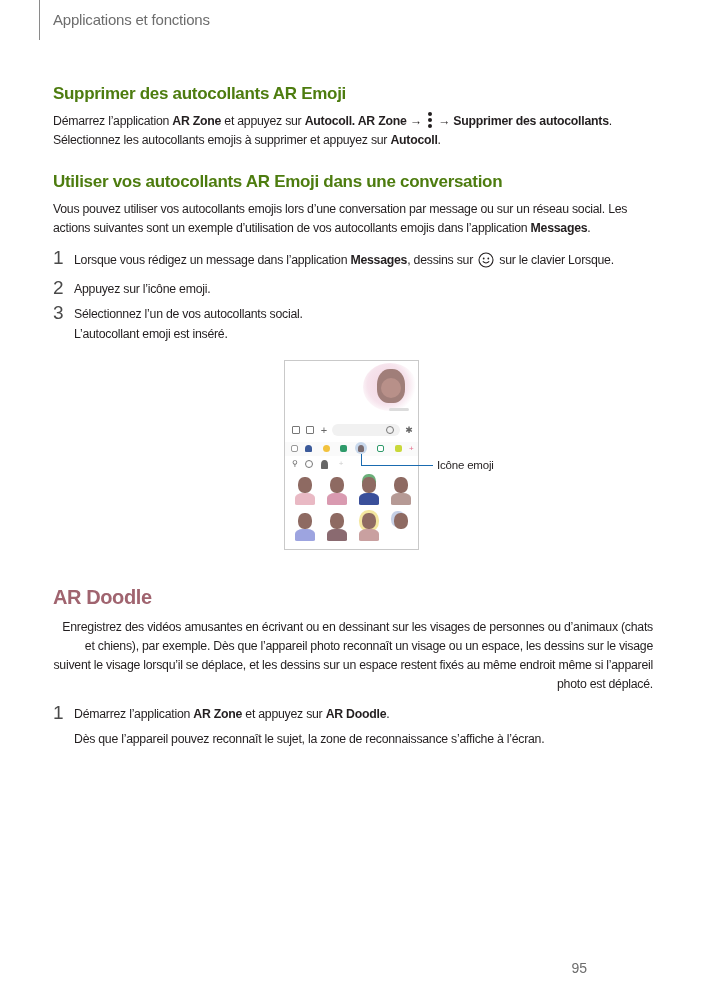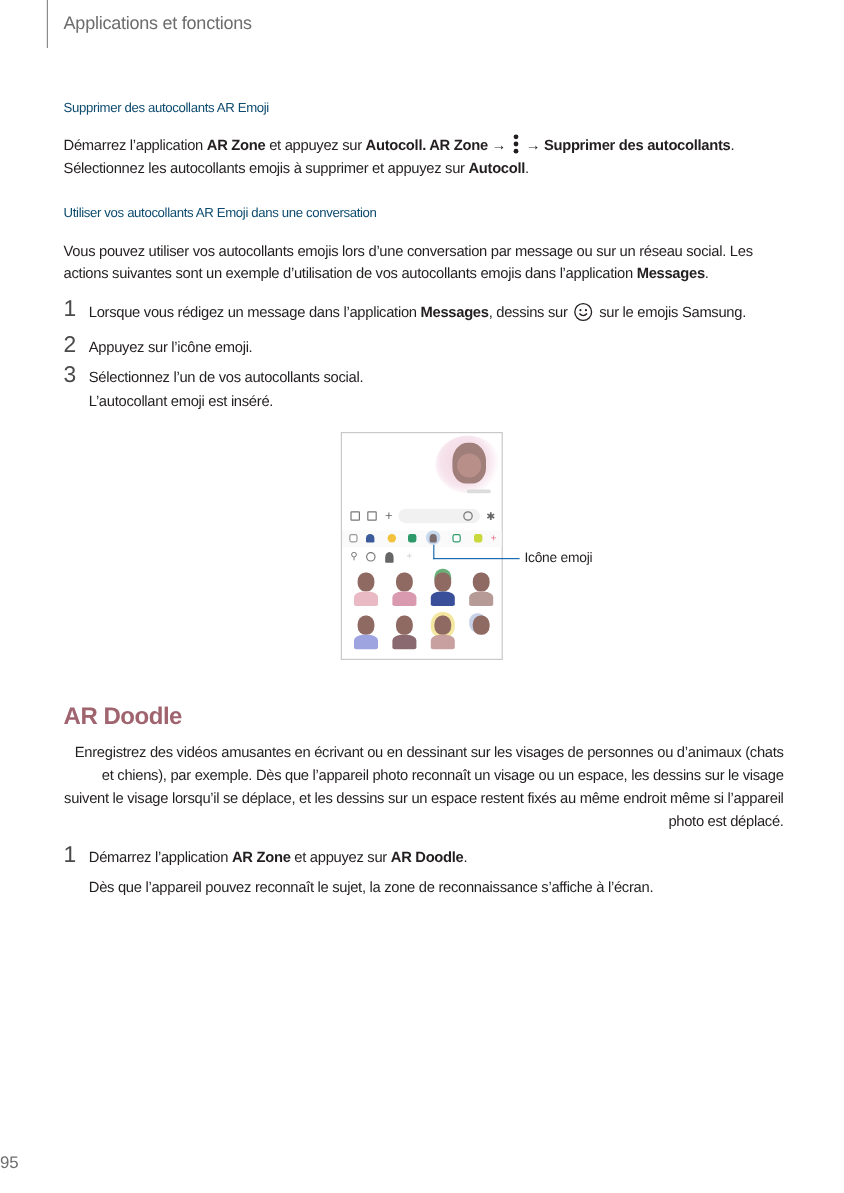--- a/index.html
+++ b/index.html
@@ -2,21 +2,21 @@
 <html><head>
 <meta charset="utf-8">
 <style>
   * { box-sizing: border-box; margin: 0; padding: 0; }
   html, body { width: 703px; height: 994px; background: #ffffff; overflow: hidden; }
   body { position: relative; font-family: "Liberation Sans", sans-serif; color: #231f20; }
 
   .header-rule { position: absolute; left: 39px; top: 0; width: 1px; height: 40px; background: #8a8a8a; }
   .header-title { position: absolute; left: 53px; top: 11px; font-size: 15px; color: #6d6d6d; letter-spacing: -0.2px; }
 
-  .h2 { position: absolute; left: 53px; font-size: 11px; font-weight: normal; color: #0c4a6e; letter-spacing: -0.3px; }
+  .h2 { position: absolute; left: 53px; font-size: 17px; font-weight: bold; color: #4d7c0f; letter-spacing: -0.3px; }
   .p { position: absolute; left: 53px; width: 600px; font-size: 12.3px; line-height: 19px; color: #231f20; letter-spacing: -0.25px; }
   .p b { font-weight: bold; }
 
   .step { position: absolute; left: 53px; font-size: 12.3px; color: #231f20; letter-spacing: -0.25px; }
   .step-num { position: absolute; left: 0; top: -5px; font-size: 19px; color: #4a4a4a; font-weight: normal; }
   .step-text { position: absolute; left: 21px; top: 0; white-space: nowrap; }
   .step-text b { font-weight: bold; }
 
   .vdots { display: inline-block; width: 6px; height: 16px; vertical-align: -3px; position: relative; margin: 0 2px; }
   .vdots i { position: absolute; left: 1px; width: 4px; height: 4px; border-radius: 50%; background: #231f20; }
@@ -44,21 +44,21 @@
 
   .sticker-grid { position: absolute; left: 4px; top: 113px; width: 128px; }
   .sticker { position: absolute; width: 28px; height: 32px; }
   .sticker .head { position: absolute; left: 7px; top: 3px; width: 14px; height: 16px; border-radius: 45%; background: #8e6a62; }
   .sticker .body { position: absolute; left: 4px; top: 19px; width: 20px; height: 12px; border-radius: 40% 40% 10% 10%; background: #b69a95; }
 
   .callout-line-v { position: absolute; left: 361px; top: 454px; width: 1px; height: 12px; background: #1a6bb0; }
   .callout-line-h { position: absolute; left: 361px; top: 465px; width: 72px; height: 1px; background: #1a6bb0; }
   .callout-label { position: absolute; left: 437px; top: 459px; font-size: 11.5px; color: #231f20; letter-spacing: -0.2px; }
 
-  .page-number { position: absolute; left: 0; width: 587px; top: 960px; text-align: left; font-size: 14px; color: #6d6d6d; }
+  .page-number { position: absolute; left: 0; width: 587px; top: 960px; text-align: right; font-size: 14px; color: #6d6d6d; }
 </style>
 </head>
 <body>
 
 <div class="header-rule"></div>
 <div class="header-title">Applications et fonctions</div>
 
 <div class="h2" style="top:84px;">Supprimer des autocollants AR Emoji</div>
 <div class="p" style="top:112px;">
   <span>Démarrez l’application </span><b>AR Zone</b><span> et appuyez sur </span><b>Autocoll. AR Zone</b><span> → </span><span class="vdots"><i style="top:0"></i><i style="top:6px"></i><i style="top:12px"></i></span><span> → </span><b>Supprimer des autocollants</b><span>.</span><br>
@@ -71,21 +71,21 @@
 </div>
 
 <div class="step" style="top:252px;">
   <span class="step-num">1</span>
   <span class="step-text">
     <span>Lorsque vous rédigez un message dans l’application </span><b>Messages</b><span>, dessins sur </span><svg class="smiley" viewBox="0 0 16 16">
         <circle cx="8" cy="8" r="7" fill="none" stroke="#231f20" stroke-width="1.1"></circle>
         <circle cx="5.7" cy="6.5" r="0.9" fill="#231f20"></circle>
         <circle cx="10.3" cy="6.5" r="0.9" fill="#231f20"></circle>
         <path d="M4.8 9.3 Q8 12.6 11.2 9.3" fill="none" stroke="#231f20" stroke-width="1.1"></path>
-      </svg><span> sur le emojis Samsung.</span>
+      </svg><span> sur le clavier Lorsque.</span>
   </span>
 </div>
 <div class="step" style="top:282px;">
   <span class="step-num">2</span>
   <span class="step-text">Appuyez sur l’icône emoji.</span>
 </div>
 <div class="step" style="top:307px;">
   <span class="step-num">3</span>
   <span class="step-text">Sélectionnez l’un de vos autocollants social.</span>
 </div>

